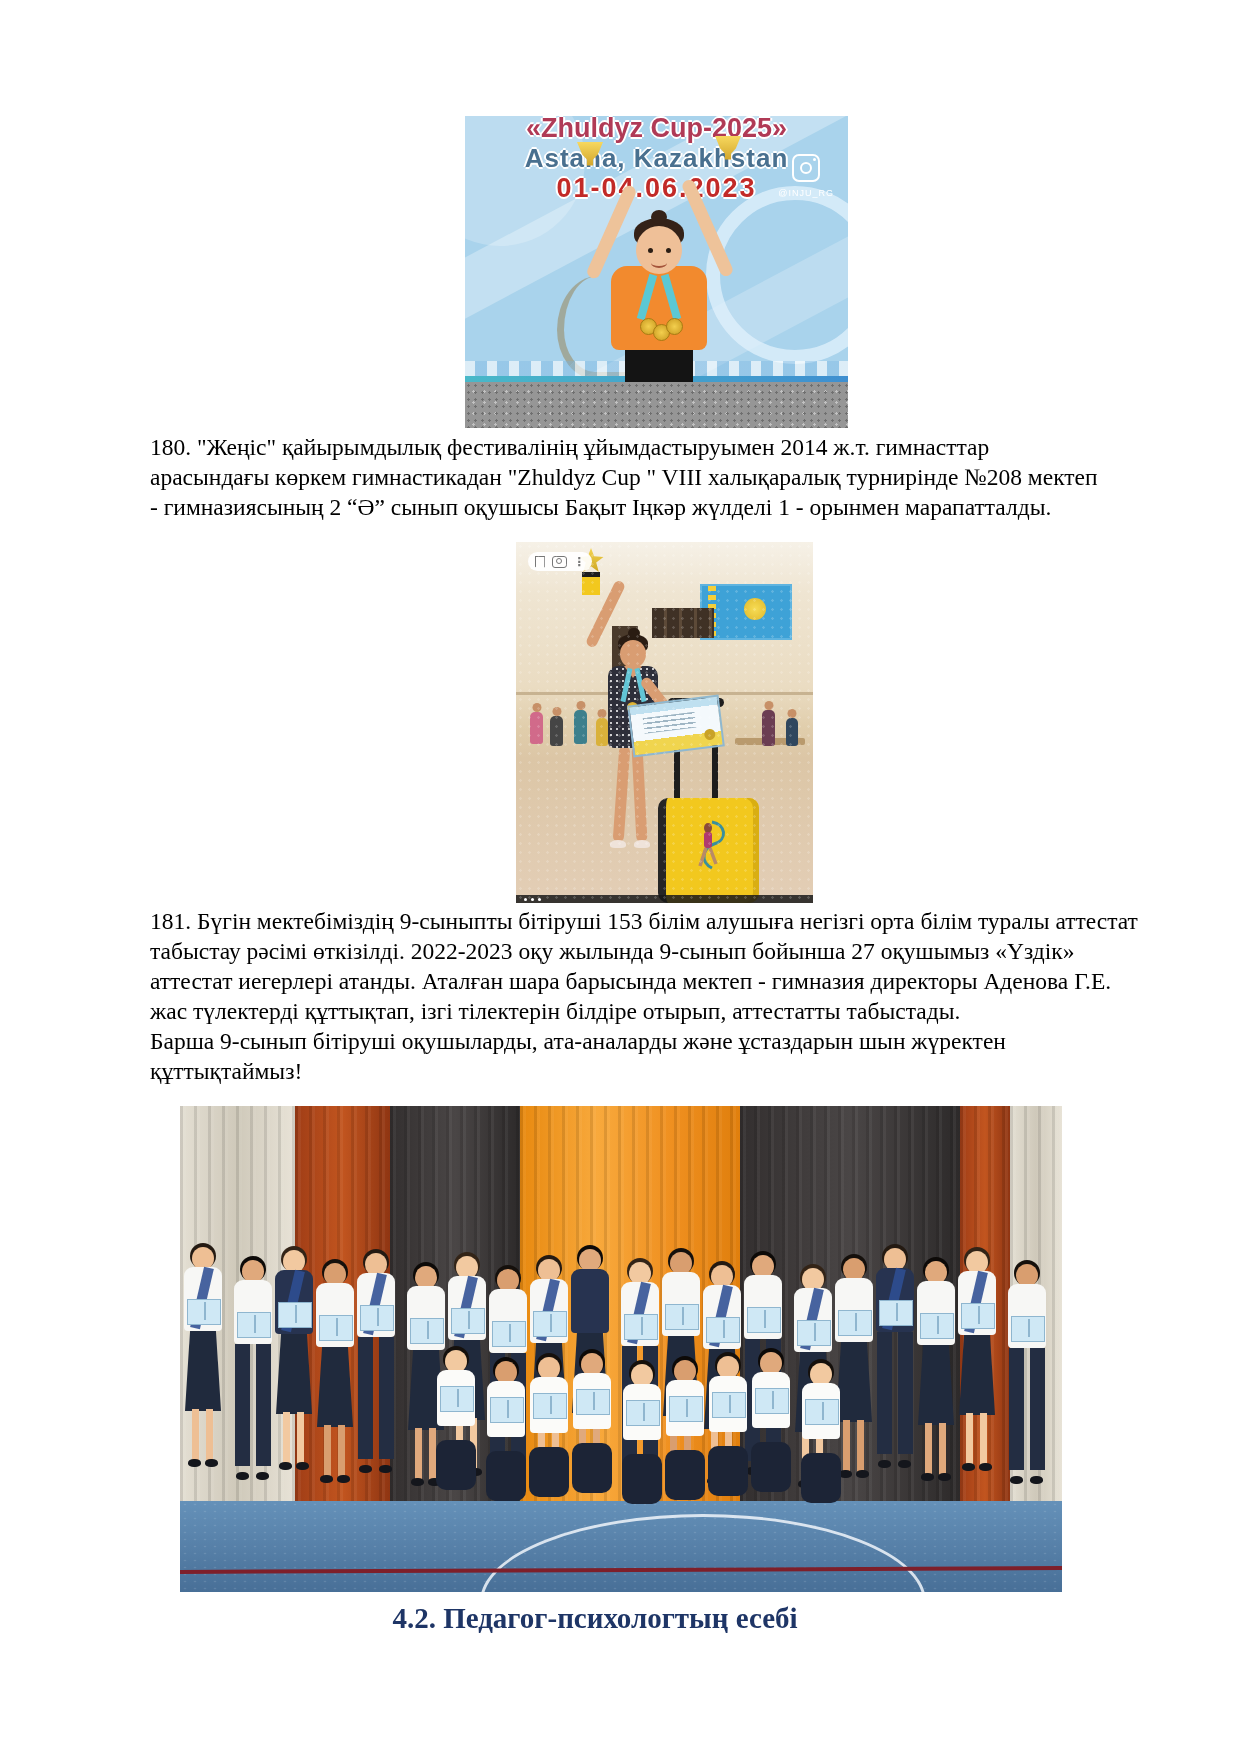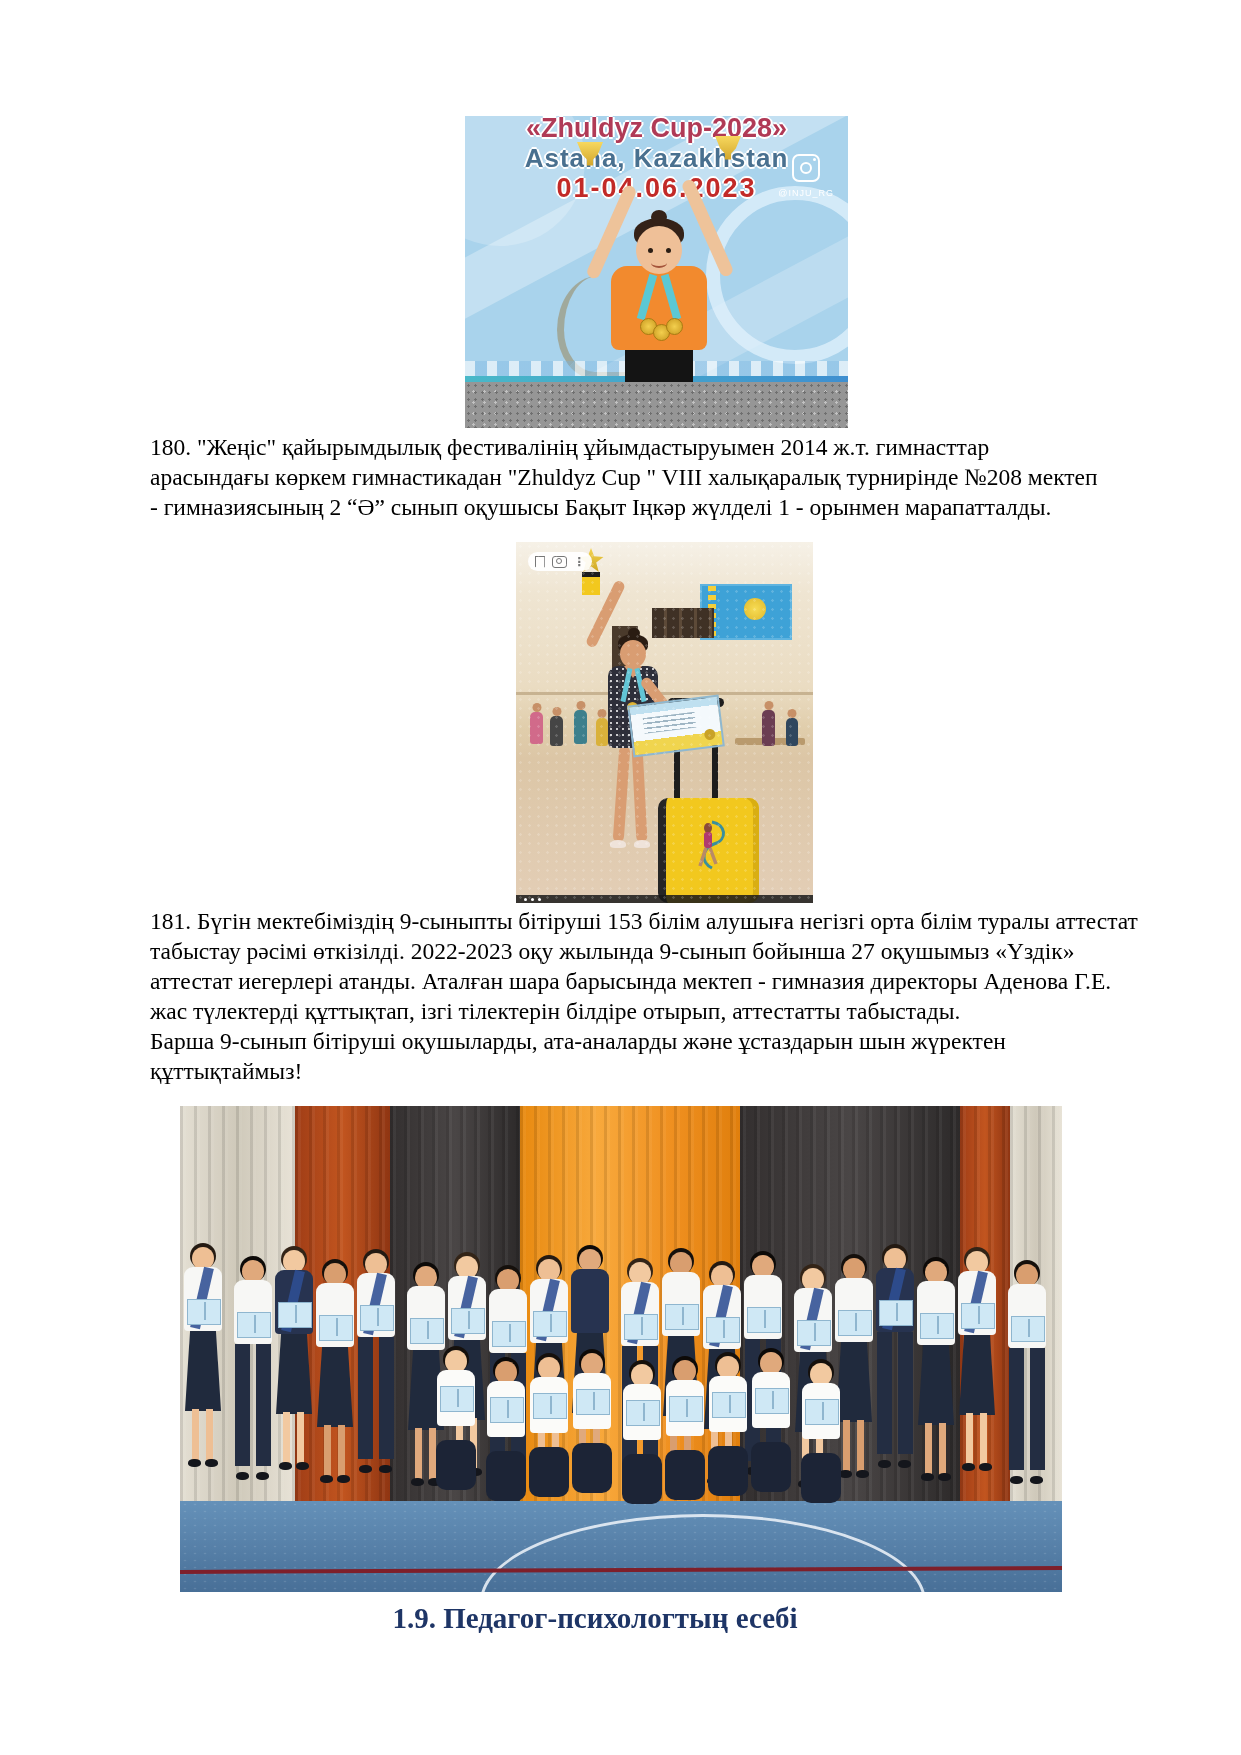--- a/index.html
+++ b/index.html
@@ -166,21 +166,21 @@
 
   <div class="photo photo1">
     <div class="p1-streak p1-s1"></div>
     <div class="p1-streak p1-s2"></div>
     <div class="p1-circle1"></div>
     <div class="p1-circle2"></div>
     <div class="p1-swirl"></div>
     <div class="p1-ornament"></div>
     <div class="p1-band"></div>
     <div class="p1-text">
-      <div class="p1-line1">«Zhuldyz Cup-2028»</div>
+      <div class="p1-line1">«Zhuldyz Cup-2025»</div>
       <div class="p1-line2">Astana, Kazakhstan</div>
       <div class="p1-line3">01-04.06.2023</div>
     </div>
     <div class="p1-watermark">
       <div class="ig-icon"></div>
       <div class="ig-handle">@INJU_RG</div>
     </div>
     <div class="g-arm g-arm-l"></div>
     <div class="g-arm g-arm-r"></div>
     <div class="trophy t-l"></div>
@@ -541,15 +541,15 @@
         <div class="kneel" style="left: 620px; top: 253px;">
           <div class="pr-hair" style="background:#15100c"></div>
           <div class="pr-face" style="background:#f2c9a0"></div>
           <div class="pr-torso" style="height:56px;background:#fbfbf9"></div>
           <div class="pr-cert" style="top:40px;"></div>
           <div class="kn-blob"></div>
         </div>
       </div>
   </div>
 
-  <h2 class="section-heading">1.9. Педагог-психологтың есебі</h2>
+  <h2 class="section-heading">4.2. Педагог-психологтың есебі</h2>
 
 </div>
 
 </body></html>

